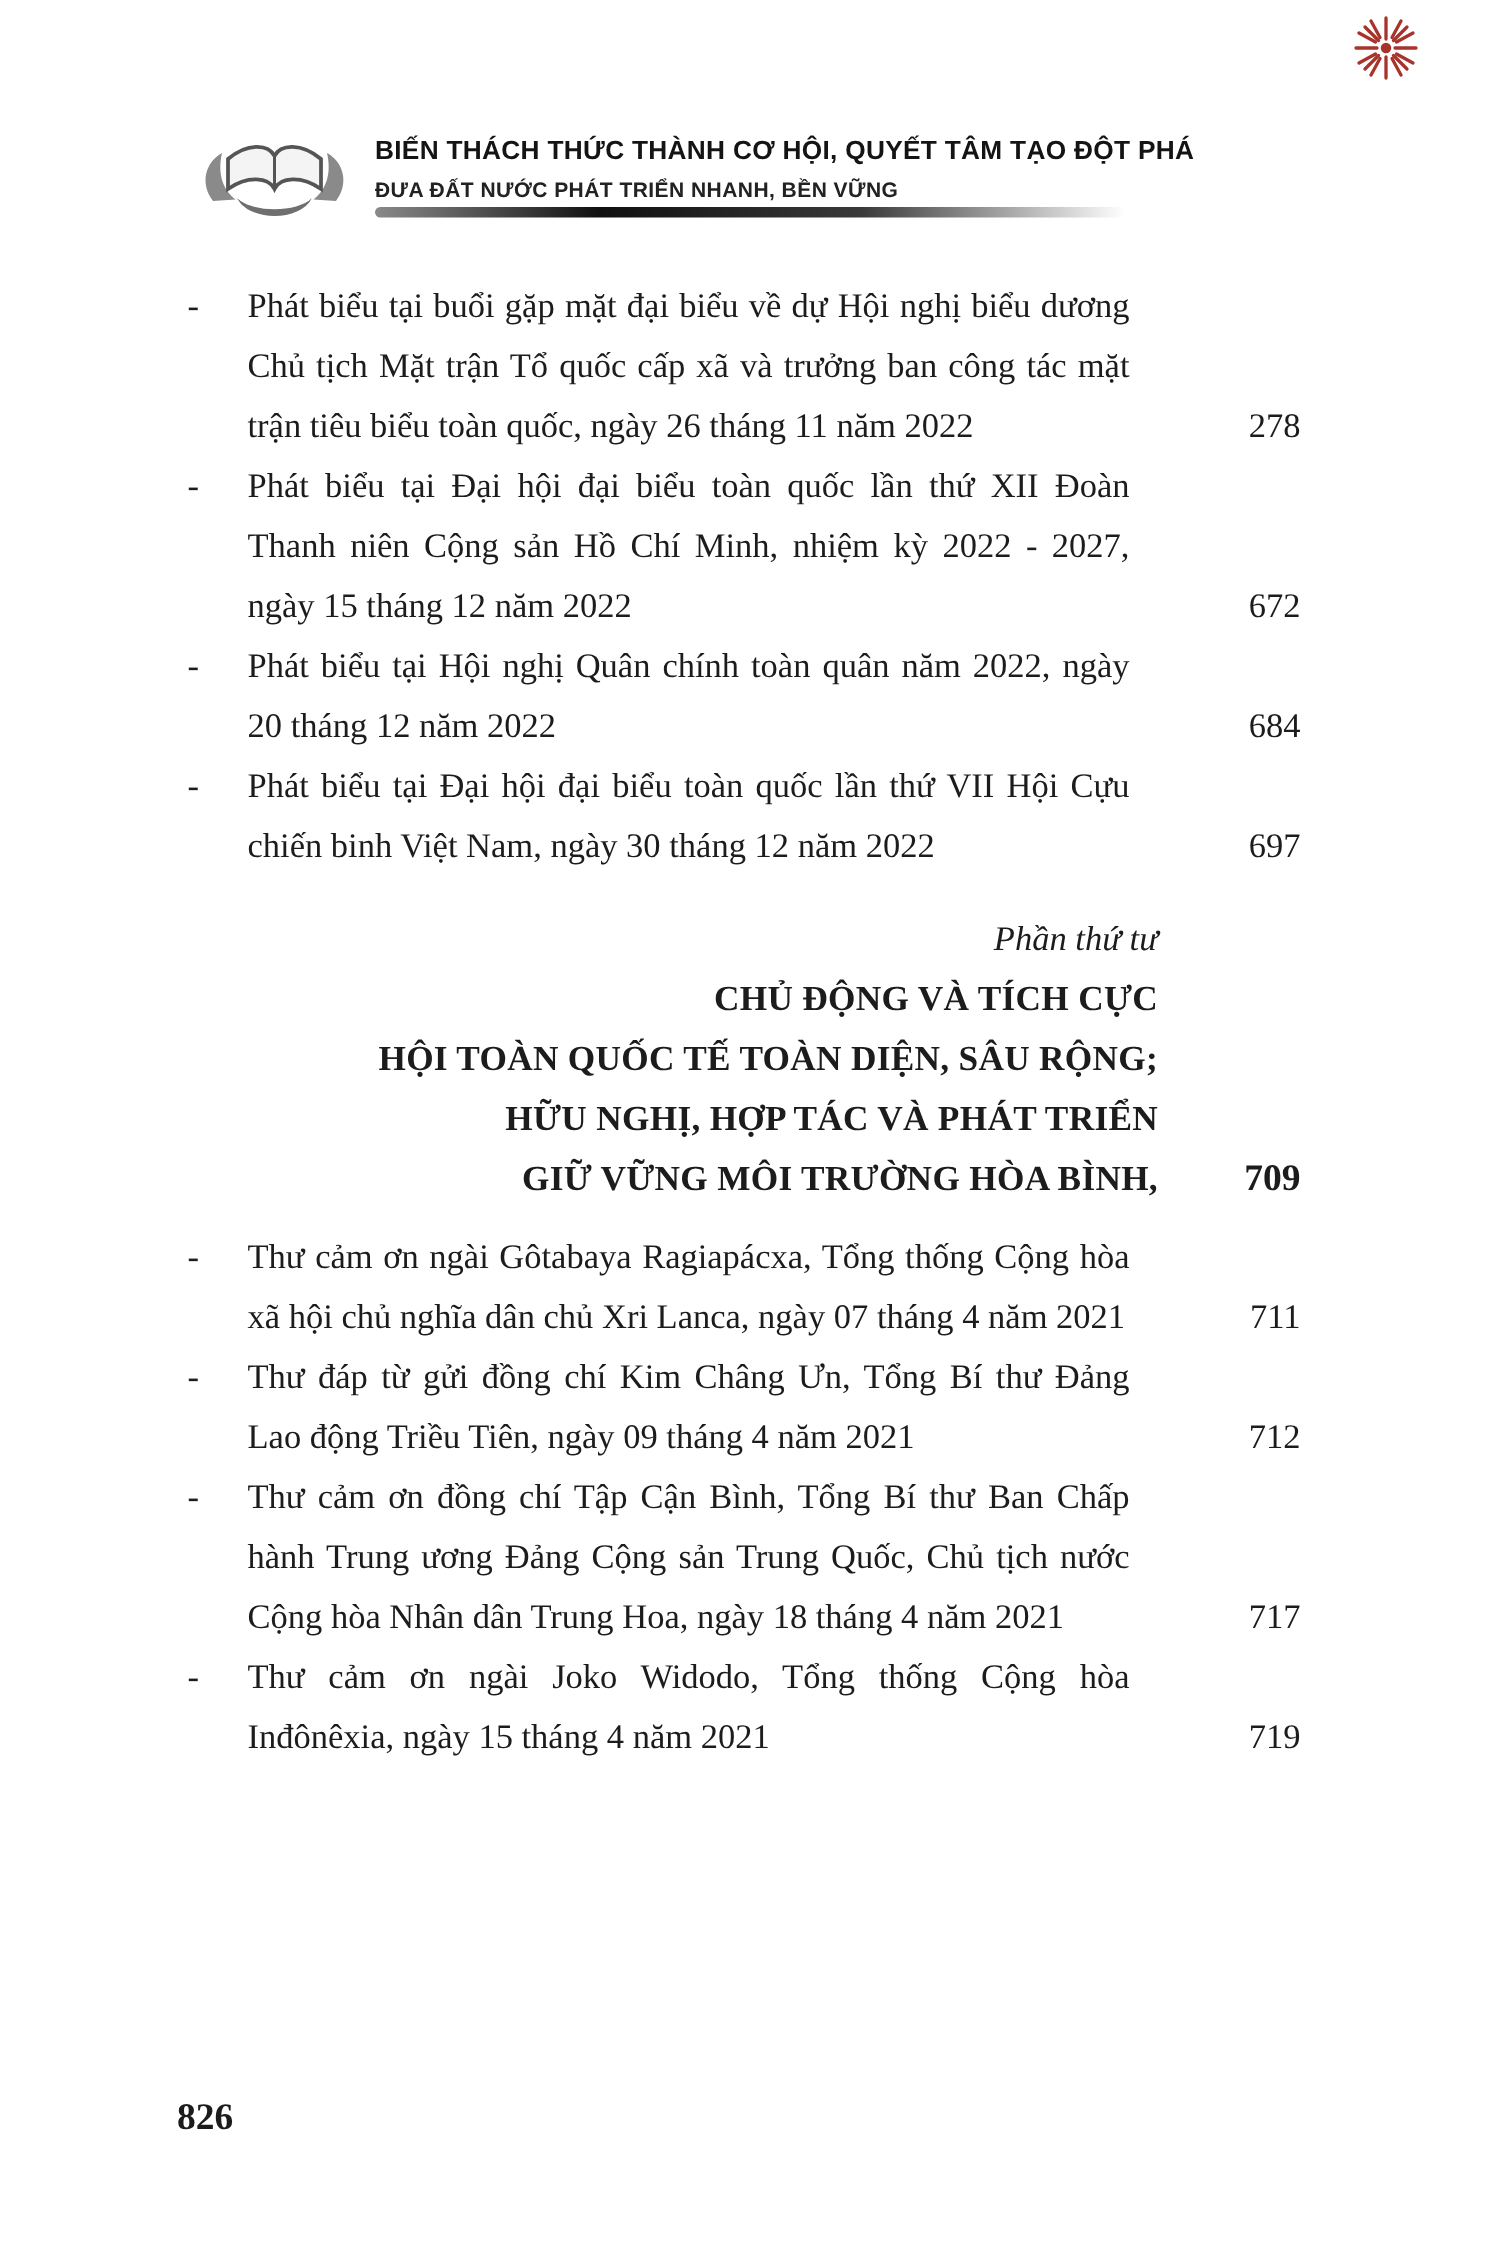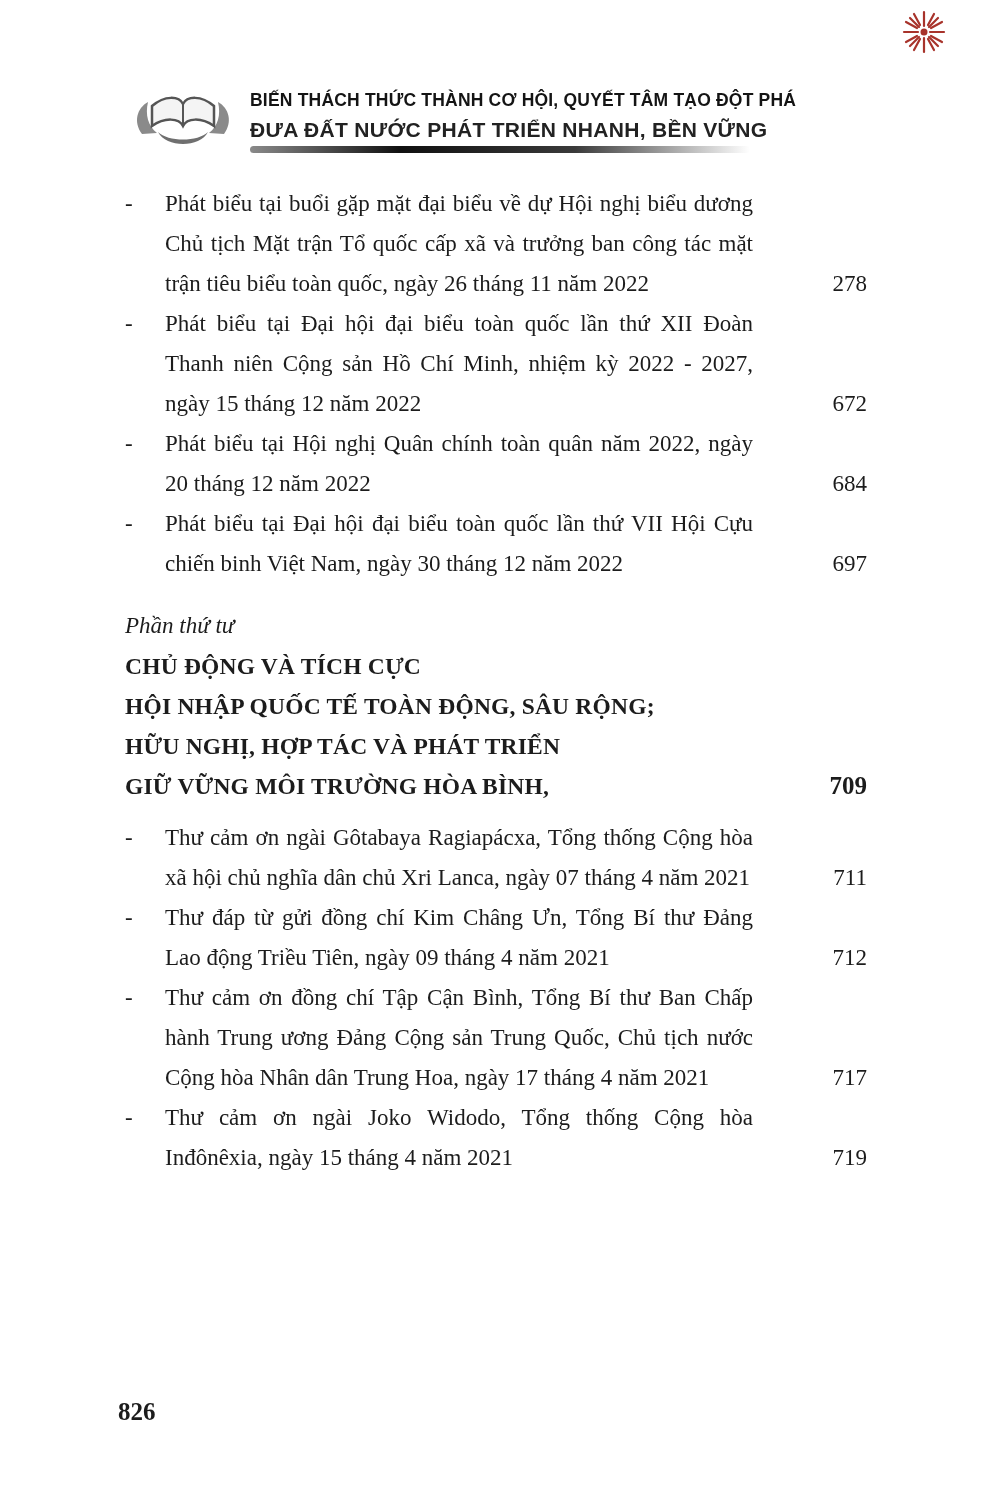--- a/index.html
+++ b/index.html
@@ -19,21 +19,21 @@
     display: flex; align-items: flex-start;
   }
   .logo { width: 110px; height: 70px; flex: 0 0 auto; }
   .header-text { margin-left: 12px; padding-top: 8px; font-family: "Liberation Sans", sans-serif; }
   .header-line1 {
     font-weight: bold; font-size: 17.5px; letter-spacing: 0.2px;
     color: #141414; white-space: nowrap;
   }
   .header-line2-wrap { margin-top: 7px; position: relative; }
   .header-line2 {
-    font-weight: bold; font-size: 21px; letter-spacing: 0.3px;
+    font-weight: bold; font-size: 14px; letter-spacing: 0.3px;
     color: #222; white-space: nowrap;
   }
   .header-swoosh {
     margin-top: 4px; height: 7px; width: 500px; border-radius: 4px;
     background: linear-gradient(to right, #8a8a8a, #101010 30%, #3a3a3a 65%, rgba(0,0,0,0));
   }
 
   
   .ornament { position: absolute; top: 8px; right: 52px; width: 48px; height: 48px; }
 
@@ -44,21 +44,21 @@
   }
   .entry { display: flex; }
   .dash  { width: 40px; flex: 0 0 auto; }
   .etext { width: 588px; flex: 0 0 auto; text-align: justify; }
   .epage { flex: 1; text-align: right; align-self: flex-end; }
 
   .section {
     position: relative;
     margin: 22px 0 12px;
     padding-right: 95px;
-    text-align: left;
+    text-align: right;
   }
   .part-label { font-style: italic; font-size: 23px; line-height: 40px; }
   .title-line { font-weight: bold; font-size: 23.5px; line-height: 40px; letter-spacing: 0.2px; }
   .section-page {
     position: absolute; right: 0; bottom: 0;
     font-size: 25px; line-height: 40px; font-weight: bold;
   }
 
   
   .footer-page {
@@ -136,41 +136,41 @@
 
     <div class="entry">
       <span class="dash">-</span>
       <span class="etext">Phát biểu tại Đại hội đại biểu toàn quốc lần thứ VII Hội Cựu chiến binh Việt Nam, ngày 30 tháng 12 năm 2022</span>
       <span class="epage">697</span>
     </div>
 
     <div class="section">
       <div class="part-label">Phần thứ tư</div>
       <div class="title-line">CHỦ ĐỘNG VÀ TÍCH CỰC</div>
-      <div class="title-line">HỘI NHẬP QUỐC TẾ TOÀN ĐỘNG, SÂU RỘNG;</div>
+      <div class="title-line">HỘI TOÀN QUỐC TẾ TOÀN DIỆN, SÂU RỘNG;</div>
       <div class="title-line">HỮU NGHỊ, HỢP TÁC VÀ PHÁT TRIỂN</div>
       <div class="title-line">GIỮ VỮNG MÔI TRƯỜNG HÒA BÌNH,</div>
       <div class="section-page">709</div>
     </div>
 
     <div class="entry">
       <span class="dash">-</span>
       <span class="etext">Thư cảm ơn ngài Gôtabaya Ragiapácxa, Tổng thống Cộng hòa xã hội chủ nghĩa dân chủ Xri Lanca, ngày 07 tháng 4 năm 2021</span>
       <span class="epage">711</span>
     </div>
 
     <div class="entry">
       <span class="dash">-</span>
       <span class="etext">Thư đáp từ gửi đồng chí Kim Châng Ưn, Tổng Bí thư Đảng Lao động Triều Tiên, ngày 09 tháng 4 năm 2021</span>
       <span class="epage">712</span>
     </div>
 
     <div class="entry">
       <span class="dash">-</span>
-      <span class="etext">Thư cảm ơn đồng chí Tập Cận Bình, Tổng Bí thư Ban Chấp hành Trung ương Đảng Cộng sản Trung Quốc, Chủ tịch nước Cộng hòa Nhân dân Trung Hoa, ngày 17 tháng 4 năm 2021</span>
+      <span class="etext">Thư cảm ơn đồng chí Tập Cận Bình, Tổng Bí thư Ban Chấp hành Trung ương Đảng Cộng sản Trung Quốc, Chủ tịch nước Cộng hòa Nhân dân Trung Hoa, ngày 18 tháng 4 năm 2021</span>
       <span class="epage">717</span>
     </div>
 
     <div class="entry">
       <span class="dash">-</span>
       <span class="etext">Thư cảm ơn ngài Joko Widodo, Tổng thống Cộng hòa Inđônêxia, ngày 15 tháng 4 năm 2021</span>
       <span class="epage">719</span>
     </div>
 
   </div>

